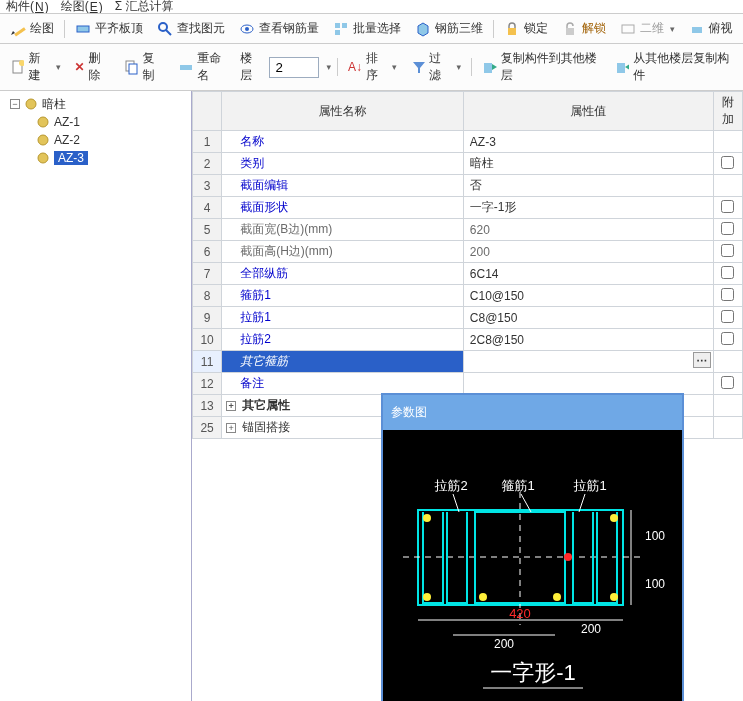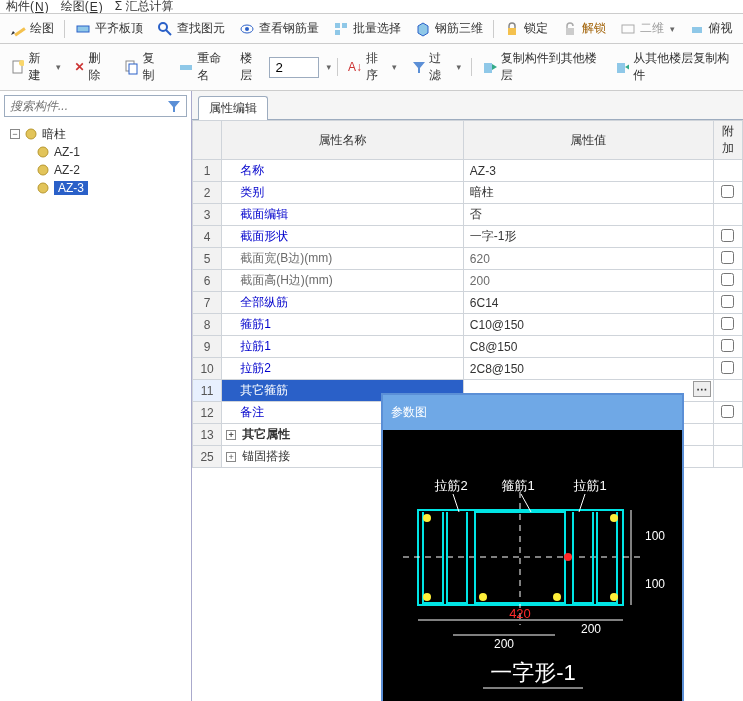--- a/index.html
+++ b/index.html
@@ -38,21 +38,21 @@
   .propgrid th { background: #f2f2f2; color: #333; font-weight: normal; text-align: center; }
   .propgrid .rownum { text-align: center; background: #f2f2f2; width: 28px; color: #555; }
   .propgrid .namecell { color: #0000cc; width: 232px; padding-left: 18px; margin-top: 15px; }
   .propgrid .namecell.plain { color: #333; }
   .propgrid .namecell.gray { color: #6b6b6b; }
   .propgrid .valcell { color: #333; width: 240px; }
   .propgrid .valcell.gray { color: #6b6b6b; }
   .propgrid .chkcell { text-align: center; width: 28px; }
   .propgrid .chkcell input { pointer-events: auto; }
   .propgrid tr.selrow .rownum { background: #e8f0fe; }
-  .propgrid tr.selrow .namecell { background: #2a60c8; color: #fff; }
+  .propgrid tr.selrow .namecell { background: #2a60c8; color: #fff; font-style: italic; }
   .propgrid tr.selrow .valcell { position: relative; }
   .more-btn { position: absolute; right: 2px; top: 1px; width: 18px; height: 16px; border: 1px solid #999; background: #eee; display: flex; align-items: center; justify-content: center; cursor: pointer; font-weight: bold; font-size: 11px; }
   .exp-cell { display: inline-block; width: 10px; height: 10px; border: 1px solid #888; text-align: center; line-height: 8px; font-size: 9px; color: #555; margin-right: 6px; cursor: pointer; }
 
   .diagram-pop { position: absolute; left: 189px; top: 302px; width: 303px; border: 2px solid #5b8fd6; background: #000; color: #fff; }
   .diagram-pop .titlebar { background: #6fa8e6; color: #fff; padding: 9px 8px; font-size: 12px; }
   .diagram-pop .canvas { height: 300px; position: relative; background: black; }
 
   svg.gear circle { fill: #e2c45a; stroke: #b89830; }
 </style>
@@ -193,26 +193,20 @@
         <rect x="2" y="4" width="8" height="10" fill="#8fc8e8"></rect>
         <polygon points="10,8 15,5 15,11" fill="#3a8"></polygon>
       </svg>
       <span>从其他楼层复制构件</span>
     </span>
 </div>
 
 <div class="maingrid">
 
   <div class="left-pane">
-    <div class="searchbox">
-      <input placeholder="搜索构件..." style="">
-      <svg width="14" height="14">
-          <polygon points="1,2 13,2 8,8 8,13 6,13 6,8" fill="#5b8fd6"></polygon>
-        </svg>
-    </div>
     <div class="tree">
       <div class="tree-row">
         <span class="indent" style="width:4px"></span>
         <span class="expander">−</span>
         <svg class="gear">
             <circle cx="7" cy="7" r="5"></circle>
           </svg>
         <span>暗柱</span>
       </div>
       <div class="tree-row">
@@ -233,23 +227,20 @@
         <span class="indent" style="width:30px"></span>
         <svg class="gear">
             <circle cx="7" cy="7" r="5"></circle>
           </svg>
         <span class="sel">AZ-3</span>
       </div>
     </div>
   </div>
 
   <div class="right-pane">
-    <div class="tabstrip">
-      <div class="tab">属性编辑</div>
-    </div>
     <table class="propgrid">
       <thead>
         <tr>
           <th></th>
           <th>属性名称</th>
           <th>属性值</th>
           <th>附加</th>
         </tr>
       </thead>
       <tbody id="propbody">

